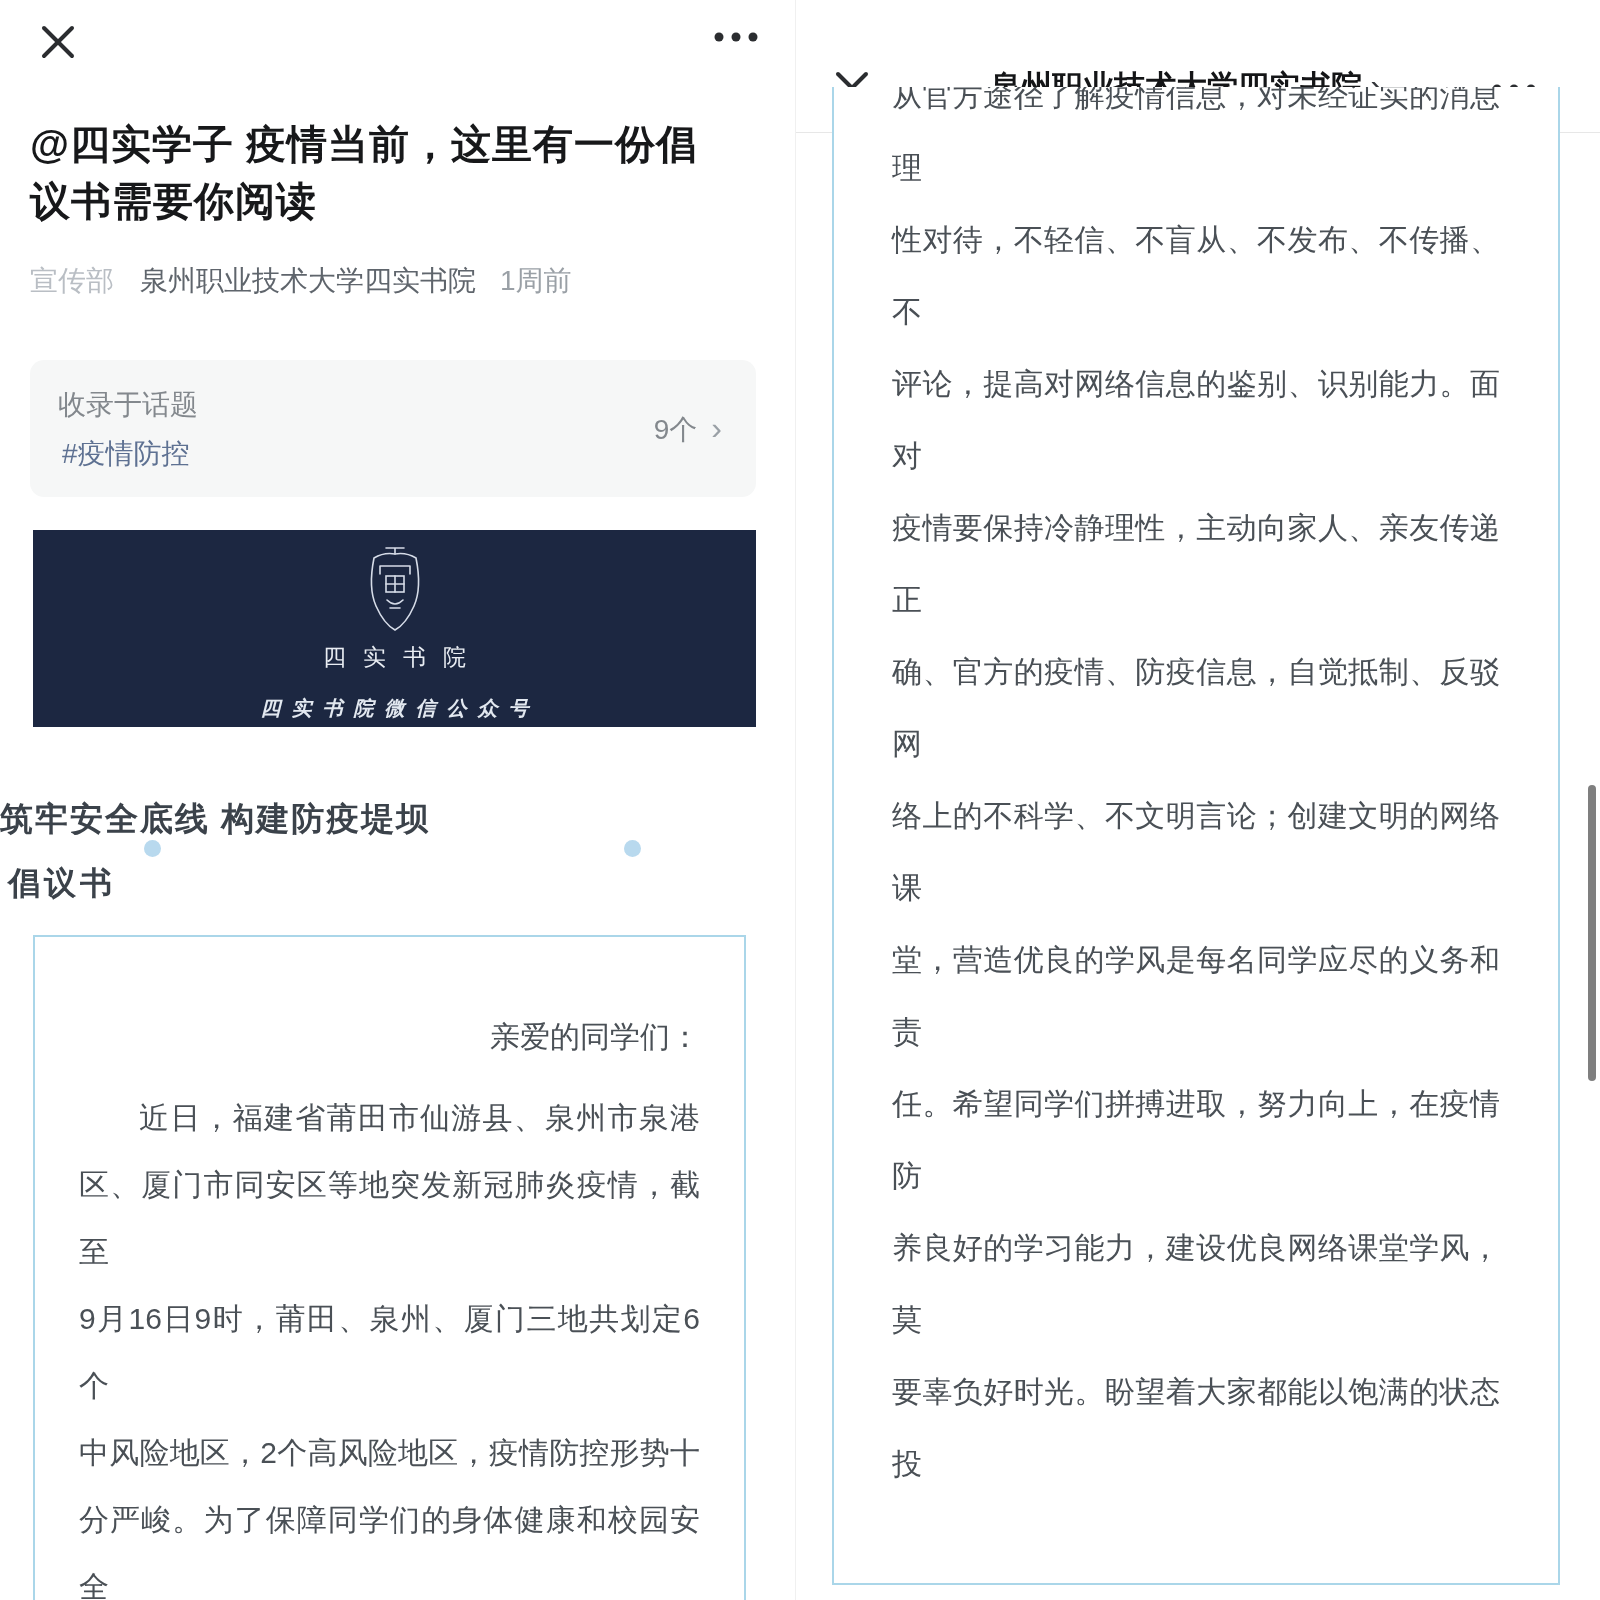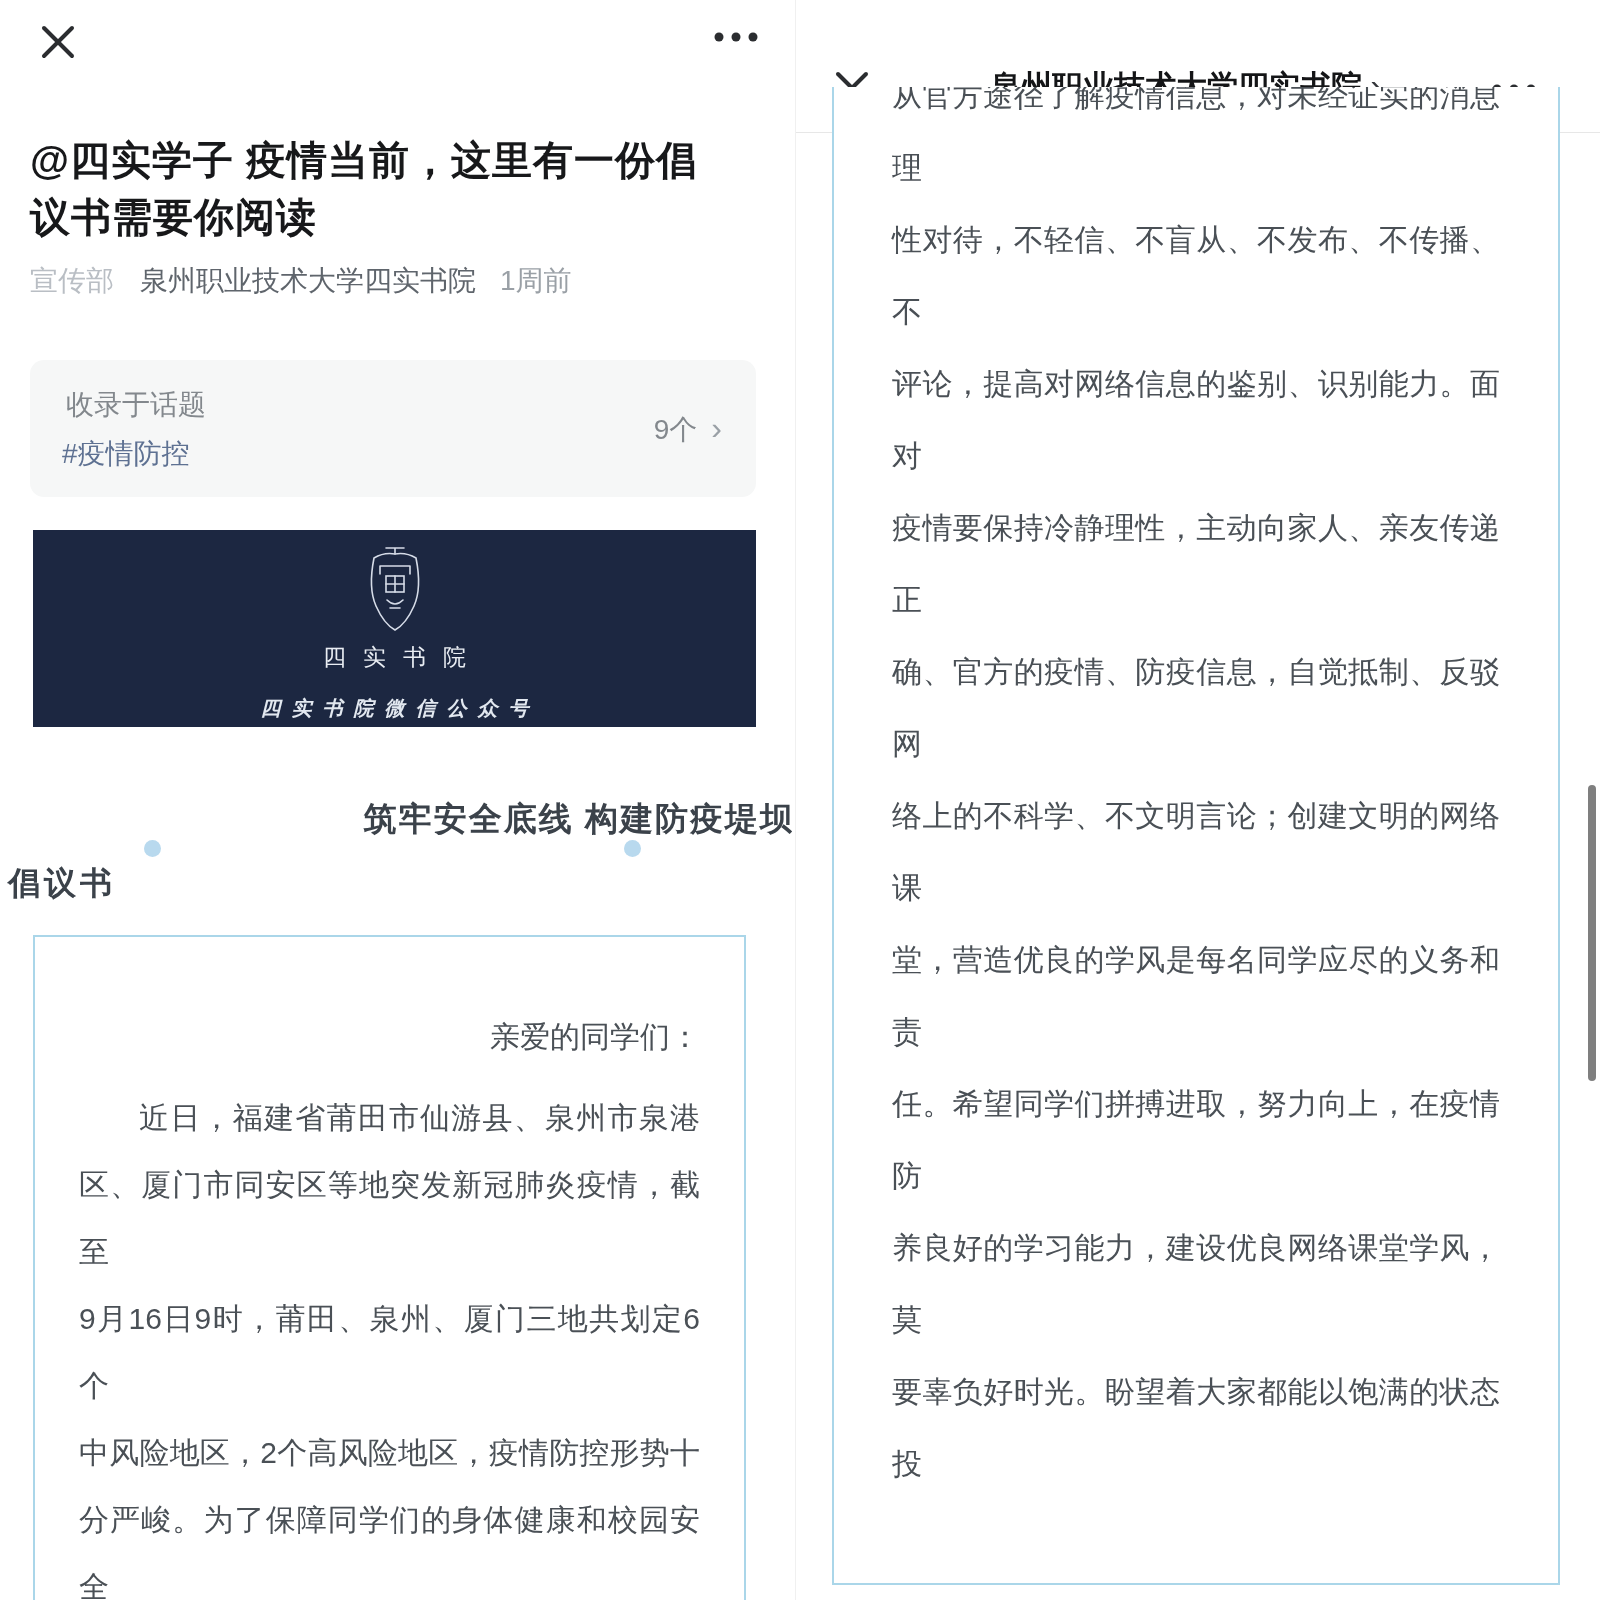--- a/index.html
+++ b/index.html
@@ -12,39 +12,39 @@
 
   
   .xicon{display:block;}
   .xicon line{stroke:#2b2d30;stroke-width:4;stroke-linecap:round;}
   .moreicon circle{fill:#2b2d30;}
 
   
   .l-close{position:absolute;left:38px;top:22px;width:40px;height:40px;}
   .l-more{position:absolute;left:712px;top:30px;width:48px;height:14px;}
   .article-title{position:absolute;left:30px;top:116px;width:730px;font-size:40px;line-height:57px;
-                 font-weight:700;color:#17181a;letter-spacing:1px;margin-top:16px;}
+                 font-weight:700;color:#17181a;letter-spacing:1px;}
   .byline{position:absolute;left:30px;top:262px;width:720px;font-size:28px;white-space:nowrap;}
   .byline .author{color:#b9bec4;margin-right:26px;}
   .byline .account{color:#5f656c;margin-right:24px;}
   .byline .when{color:#9aa0a6;}
   .topic-card{position:absolute;left:30px;top:360px;width:726px;height:137px;background:#f6f7f7;border-radius:14px;}
-  .topic-label{position:absolute;left:36px;top:26px;font-size:28px;color:#83888d;}
+  .topic-label{position:absolute;left:28px;top:26px;font-size:28px;color:#83888d;}
   .topic-tag{position:absolute;left:32px;top:75px;font-size:28px;color:#5e7192;}
   .topic-count{position:absolute;right:34px;top:50px;font-size:28px;color:#83888d;}
   .topic-count .chev{margin-left:14px;font-size:32px;color:#9aa0a6;}
 
   .banner{position:absolute;left:33px;top:530px;width:723px;height:197px;background:#1c2741;
           display:flex;flex-direction:column;align-items:center;justify-content:flex-start;}
   .emblem{margin-top:12px;}
   .emblem path,.emblem rect,.emblem line{stroke:#d6dce8;stroke-width:1.6;fill:none;stroke-linecap:round;}
   .banner-name{margin-top:4px;color:#e9edf3;font-size:23px;letter-spacing:17px;padding-left:17px;}
   .banner-sub{margin-top:22px;color:#e2e8f0;font-size:20px;font-weight:700;font-style:italic;letter-spacing:11px;padding-left:11px;}
 
-  .heading-1{position:absolute;left:0;top:797px;width:795px;text-align:right;
+  .heading-1{position:absolute;left:0;top:797px;width:795px;text-align:left;
              font-size:33px;font-weight:700;color:#3b424a;letter-spacing:2px;}
   .heading-2{position:absolute;left:0;top:862px;width:795px;text-align:left;
              font-size:32px;font-weight:700;color:#3b424a;letter-spacing:4px;margin-left:8px;}
   .dot{position:absolute;width:17px;height:17px;border-radius:50%;background:#b8d9ee;}
   .dot-l{left:144px;top:840px;}
   .dot-r{left:624px;top:840px;}
 
   .letter{font-size:30px;color:#4a5056;line-height:67px;}
   .letter-box-left{position:absolute;left:33px;top:935px;width:713px;height:760px;background:#fff;
                    border:2px solid #aad6e9;box-sizing:border-box;padding:66px 44px 0 44px;}

